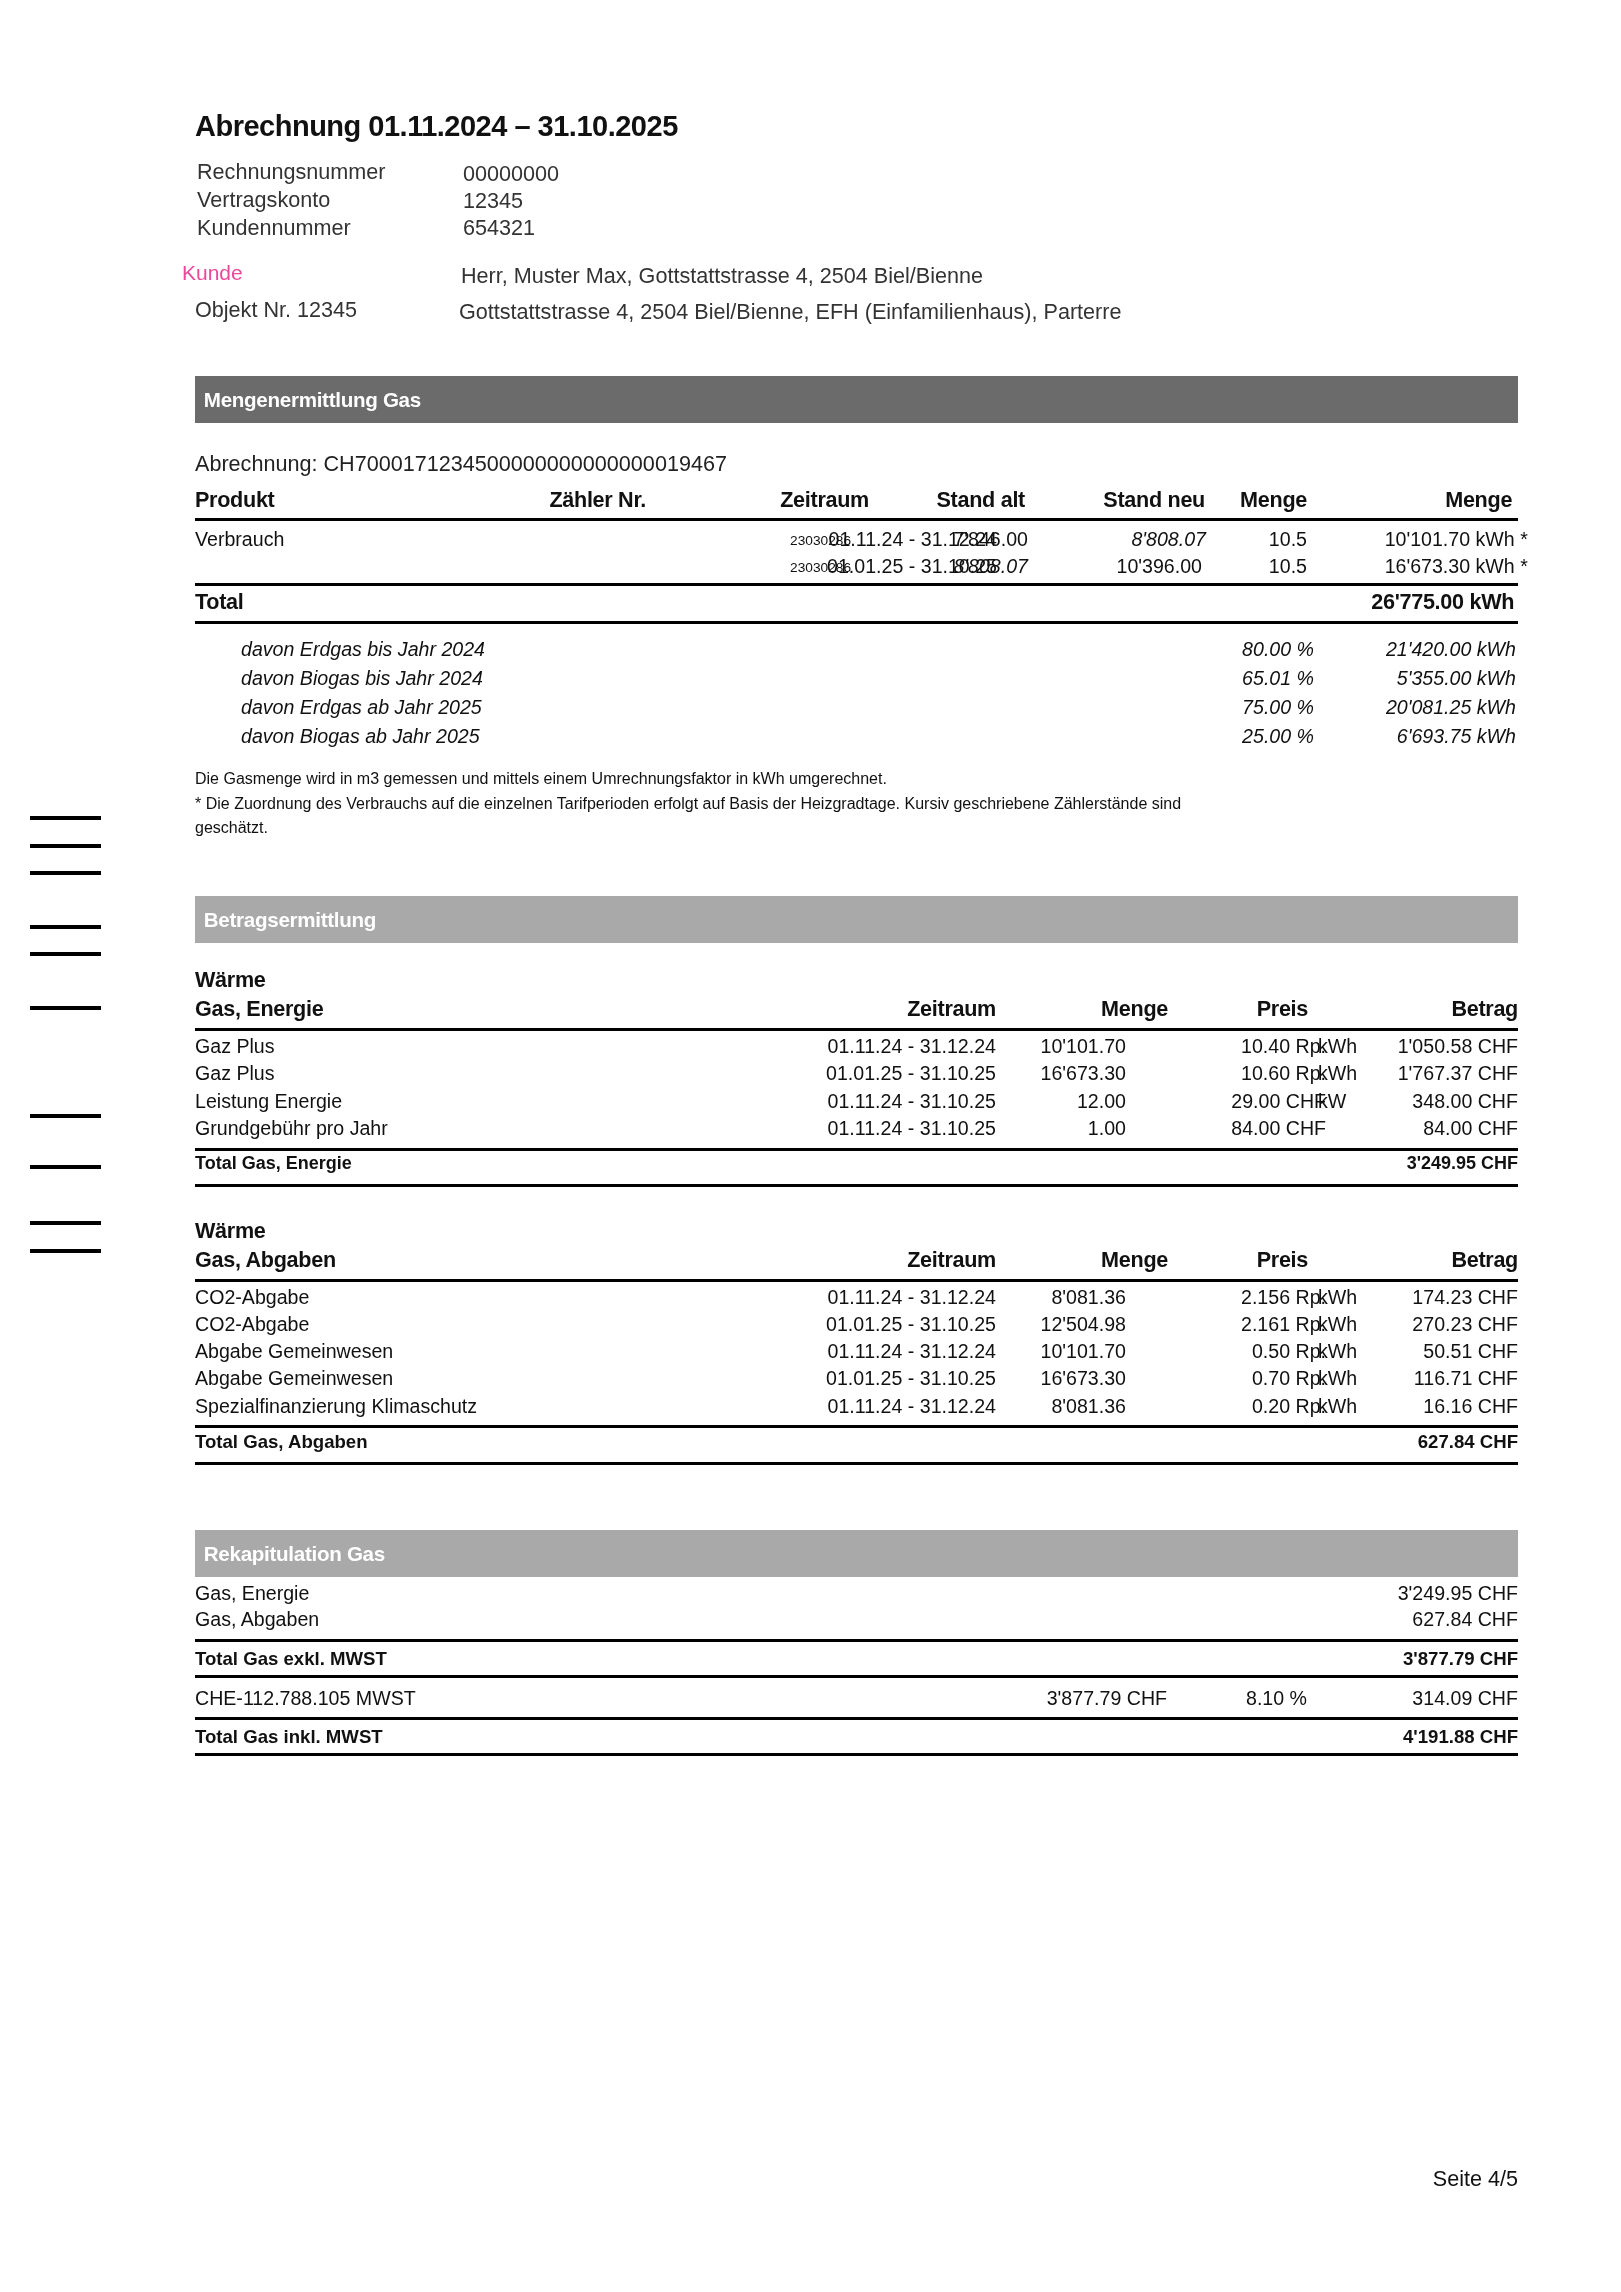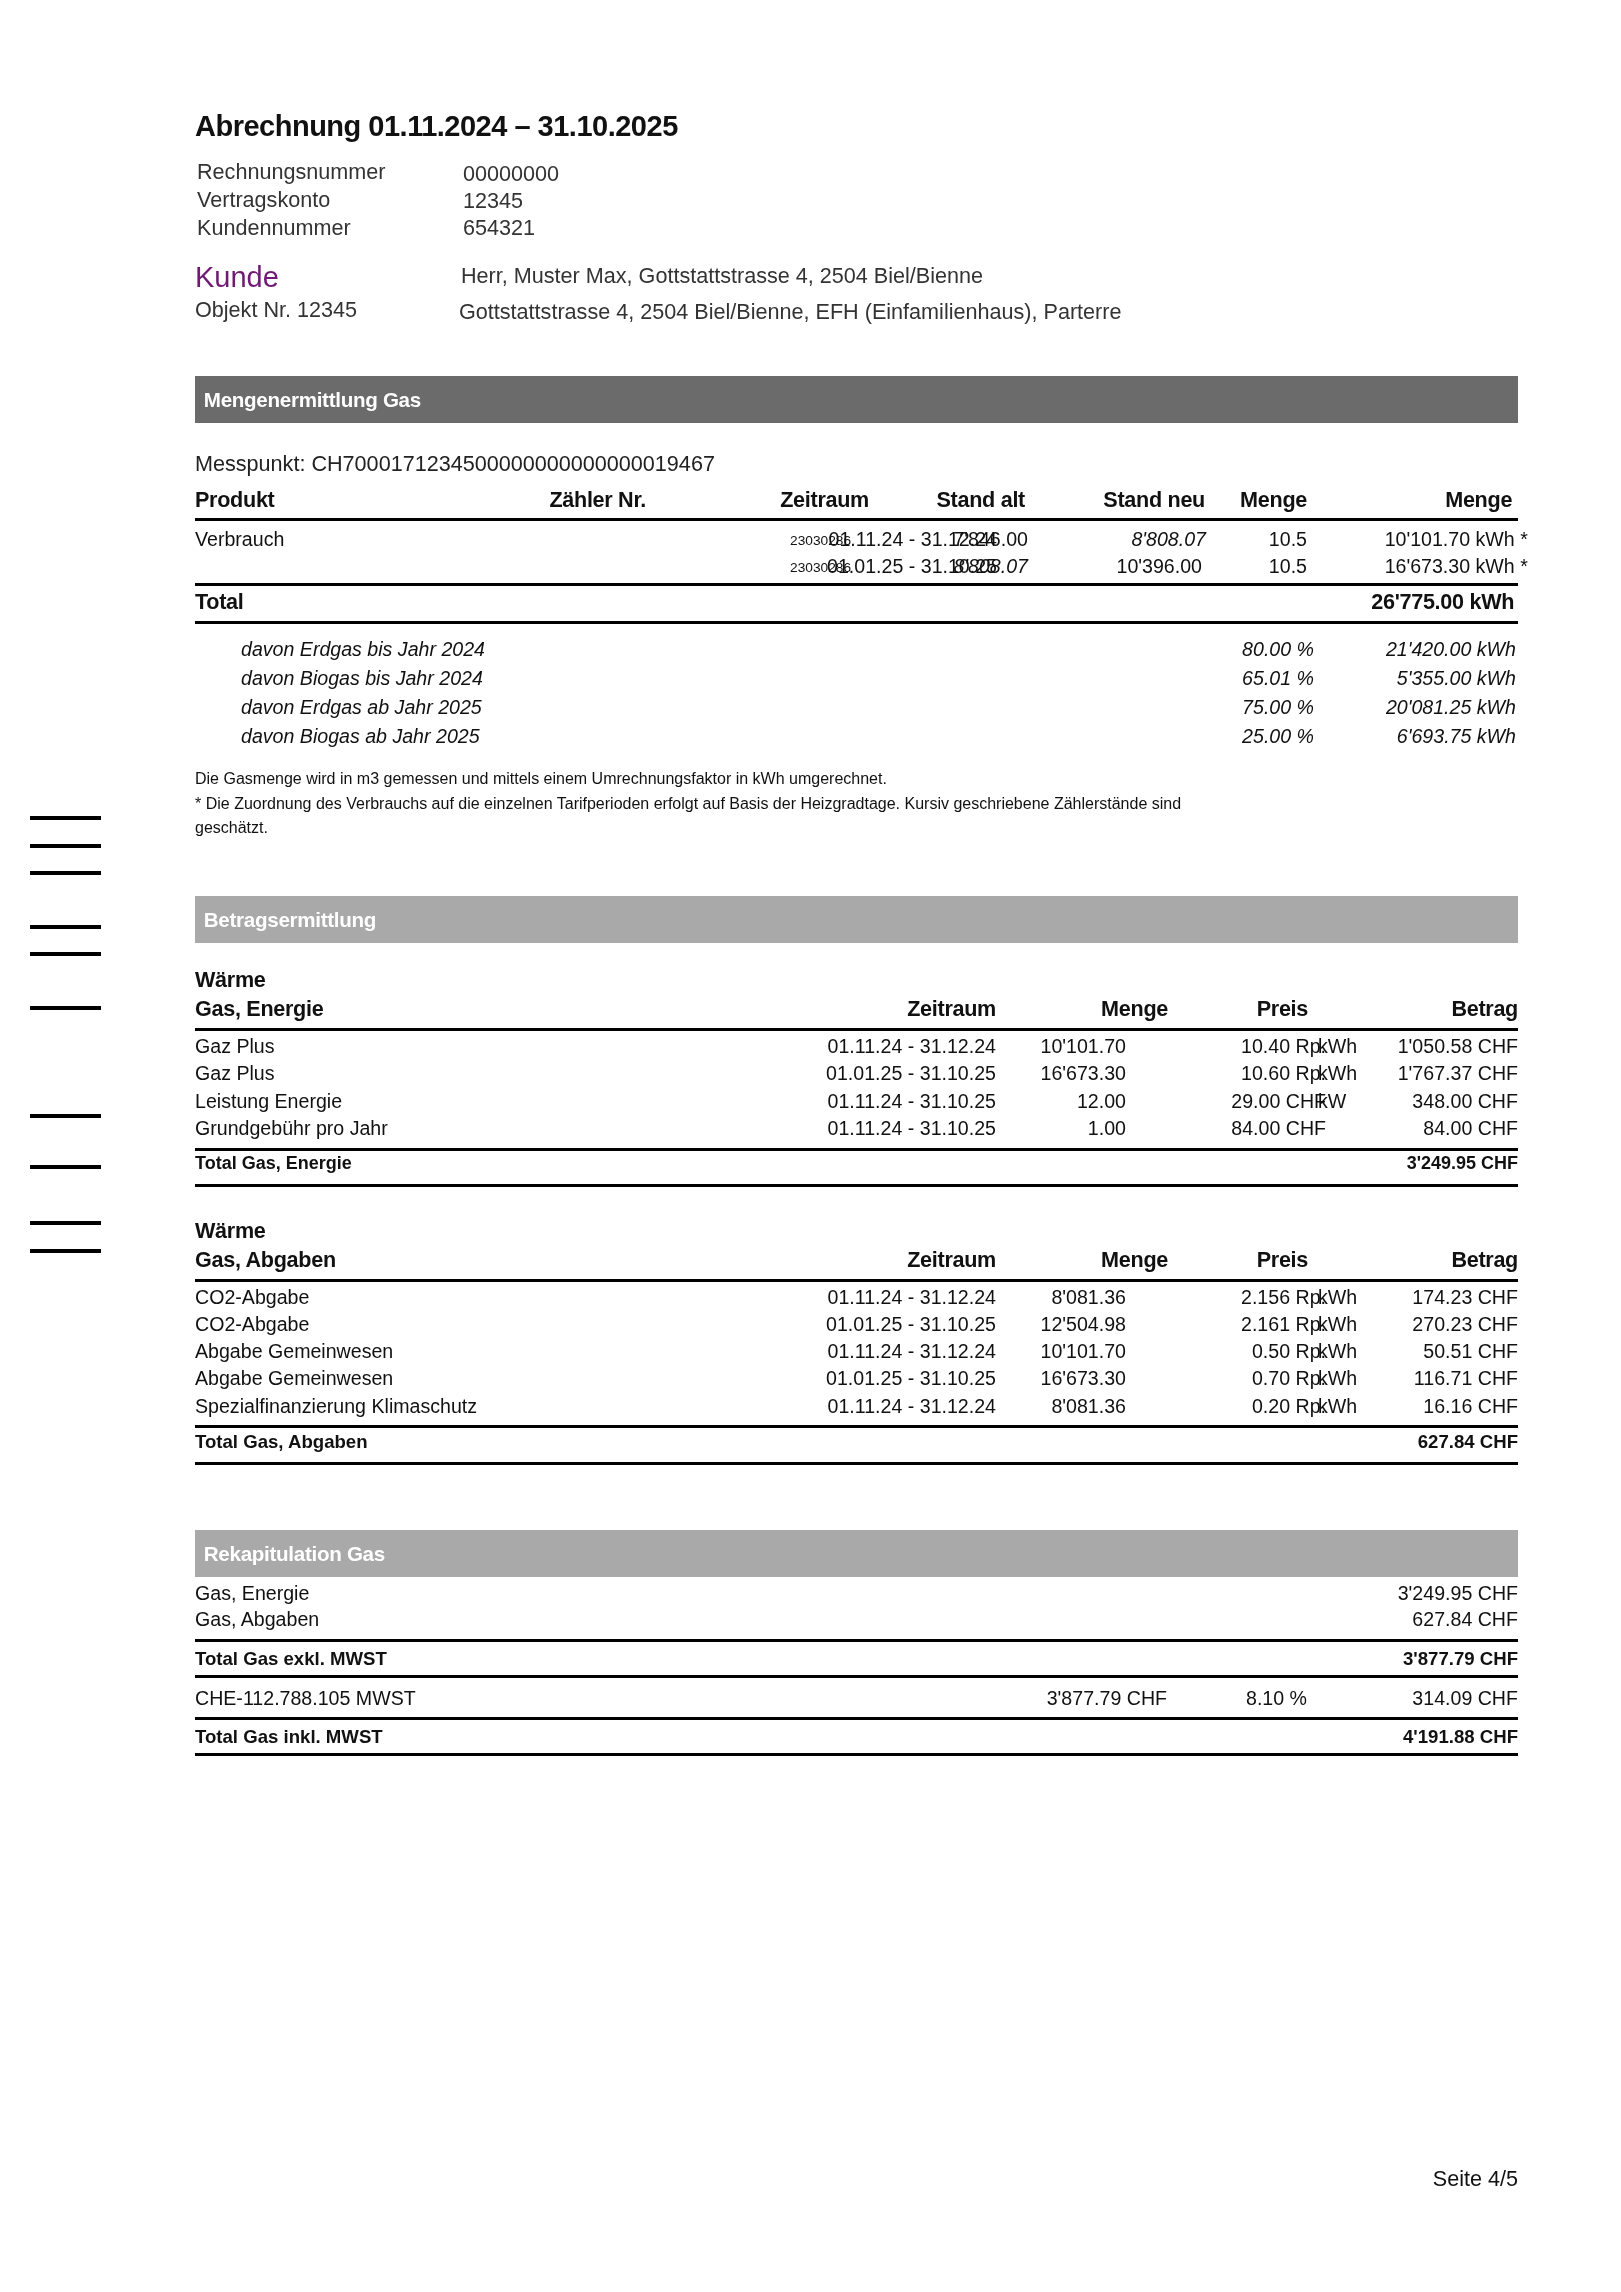--- a/index.html
+++ b/index.html
@@ -43,28 +43,28 @@
 <div class="abs title">Abrechnung 01.11.2024 – 31.10.2025</div>
 
 <div>
   <div class="abs meta" style="left:197px;top:159px">Rechnungsnummer</div>
   <div class="abs meta-val" style="left:463px;top:161px">00000000</div>
   <div class="abs meta" style="left:197px;top:187px">Vertragskonto</div>
   <div class="abs meta-val" style="left:463px;top:188px">12345</div>
   <div class="abs meta" style="left:197px;top:215px">Kundennummer</div>
   <div class="abs meta-val" style="left:463px;top:215px">654321</div>
 
-  <div class="abs" style="left:195px;top:261px;font-size:29px;color:#701a75">Kunde</div>
+  <div class="abs" style="left:182px;top:261px;font-size:21px;color:#ec4899">Kunde</div>
   <div class="abs meta-val" style="left:461px;top:263px">Herr, Muster Max, Gottstattstrasse 4, 2504 Biel/Bienne</div>
   <div class="abs meta" style="left:195px;top:297px">Objekt Nr. 12345</div>
   <div class="abs meta-val" style="left:459px;top:299px">Gottstattstrasse 4, 2504 Biel/Bienne, EFH (Einfamilienhaus), Parterre</div>
 </div>
 
 <div class="abs bar dark" style="top:376px">Mengenermittlung Gas</div>
-<div class="abs" style="left:195px;top:451px;font-size:21.6px;color:#222">Messpunkt: CH7000171234500000000000000019467</div>
+<div class="abs" style="left:195px;top:451px;font-size:21.6px;color:#222">Abrechnung: CH7000171234500000000000000019467</div>
 
 <div class="row hdr" style="top:487px">
   <span style="left:0">Produkt</span>
   <span style="right:872px">Zähler Nr.</span>
   <span style="right:649px">Zeitraum</span>
   <span style="right:493px">Stand alt</span>
   <span style="right:313px">Stand neu</span>
   <span style="right:211px">Menge</span>
   <span style="right:5.9px">Menge</span>
 </div>

